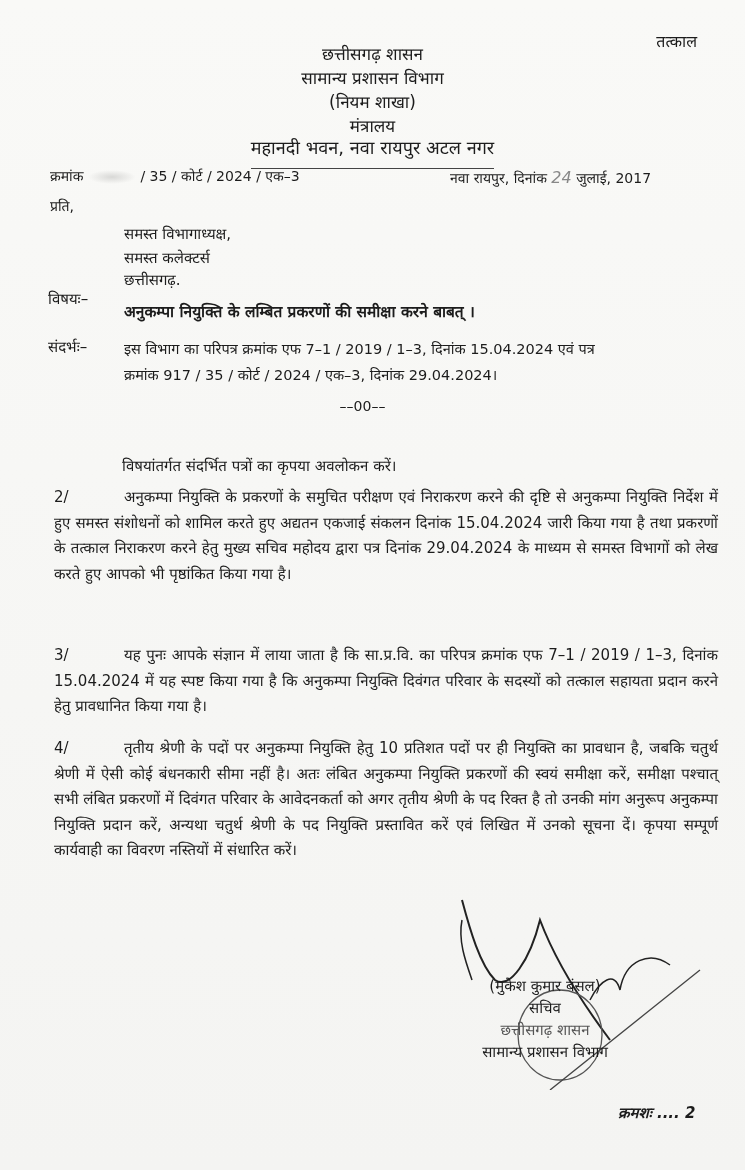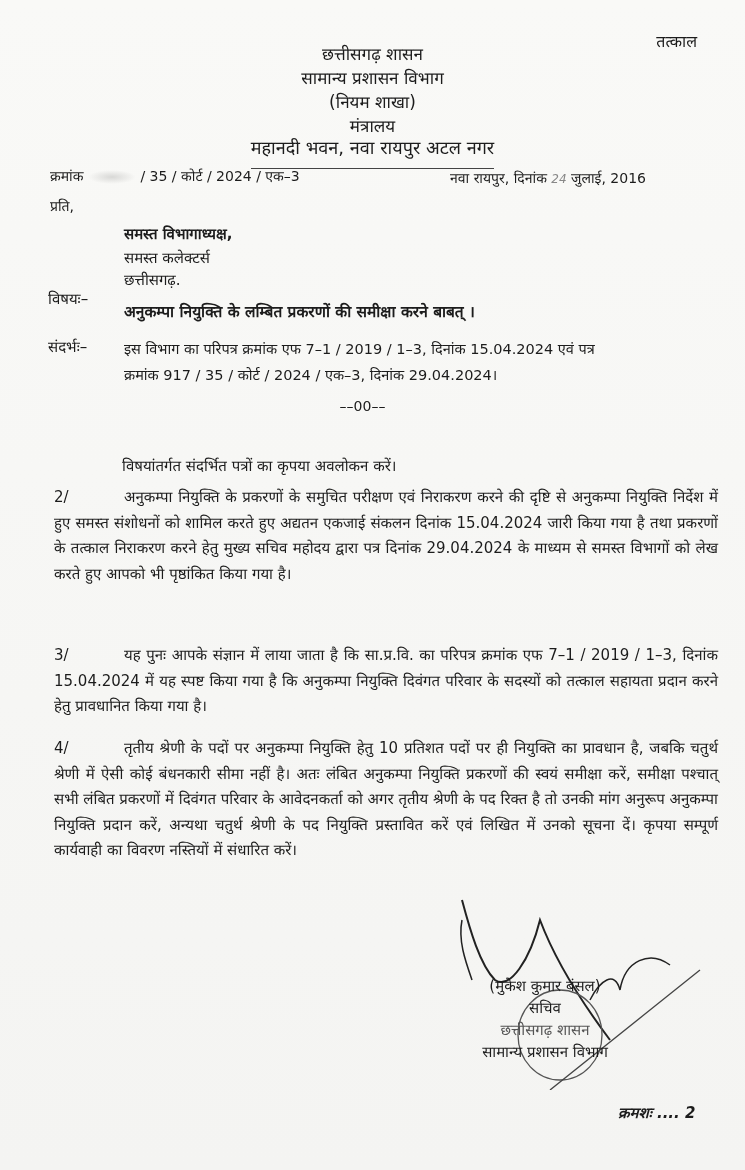--- a/index.html
+++ b/index.html
@@ -13,24 +13,24 @@
   .page { position: absolute; inset: 0; background: linear-gradient(180deg,#f9f9f7 0%,#f4f4f2 100%); }
   .abs { position: absolute; white-space: nowrap; }
   .urgent { top: 30px; right: 48px; font-size: 16px; }
   .head { left: 0; width: 745px; text-align: center; font-size: 17px; line-height: 24px; }
   .h1 { top: 42px; } .h2 { top: 66px; } .h3 { top: 90px; } .h4 { top: 114px; }
   .h5 { top: 136px; font-size: 18px; }
   .h5 span { border-bottom: 1.5px solid #444; padding-bottom: 10px; }
   .ref { top: 166px; left: 50px; font-size: 14px; }
   .ref .blur { display: inline-block; width: 48px; height: 14px; background: radial-gradient(ellipse, #d8d8d6 0%, transparent 70%); vertical-align: middle; }
   .date { top: 168px; left: 450px; font-size: 14px; }
-  .date .hw { font-style: italic; color: #888; font-size: 12px; margin-top: 24px; }
+  .date .hw { font-style: italic; color: #888; font-size: 16px; margin-top: 24px; }
   .prati { top: 196px; left: 50px; font-size: 14px; }
   .addr { left: 124px; font-size: 15px; line-height: 24px; }
-  .a1 { top: 222px; font-weight: bold; } .a2 { top: 246px; } .a3 { top: 268px; text-align: center; }
+  .a1 { top: 222px; } .a2 { top: 246px; } .a3 { top: 268px; text-align: center; }
   .label { left: 48px; font-size: 15px; }
   .subject-label { top: 288px; }
   .subject { top: 300px; left: 124px; font-size: 15.5px; font-weight: bold; }
   .ref-label { top: 336px; }
   .refline { left: 124px; font-size: 14.5px; }
   .r1 { top: 338px; } .r2 { top: 364px; }
   .sep { top: 398px; left: 0; width: 725px; text-align: center; font-size: 14px; }
   .intro { top: 455px; left: 122px; font-size: 15px; }
   .para { position: absolute; left: 46px; width: 664px; font-size: 15px; line-height: 25.5px; text-align: justify; margin-left: 8px; }
   .para .num { display: inline-block; width: 70px; }
@@ -56,21 +56,21 @@
 
   <div class="abs ref">
     <span>क्रमांक</span>
     <span class="blur"></span>
     <span>/ 35 / कोर्ट / 2024 / एक–3</span>
   </div>
 
   <div class="abs date">
     <span>नवा रायपुर, दिनांक</span>
     <span class="hw">24</span>
-    <span>जुलाई, 2016</span>
+    <span>जुलाई, 2017</span>
   </div>
 
   <div class="abs prati">प्रति,</div>
 
   <div class="abs addr a1">समस्त विभागाध्यक्ष,</div>
   <div class="abs addr a2">समस्त कलेक्टर्स</div>
   <div class="abs addr a3">छत्तीसगढ़.</div>
 
   <div class="abs label subject-label">विषयः–</div>
   <div class="abs subject">अनुकम्पा नियुक्ति के लम्बित प्रकरणों की समीक्षा करने बाबत् ।</div>

